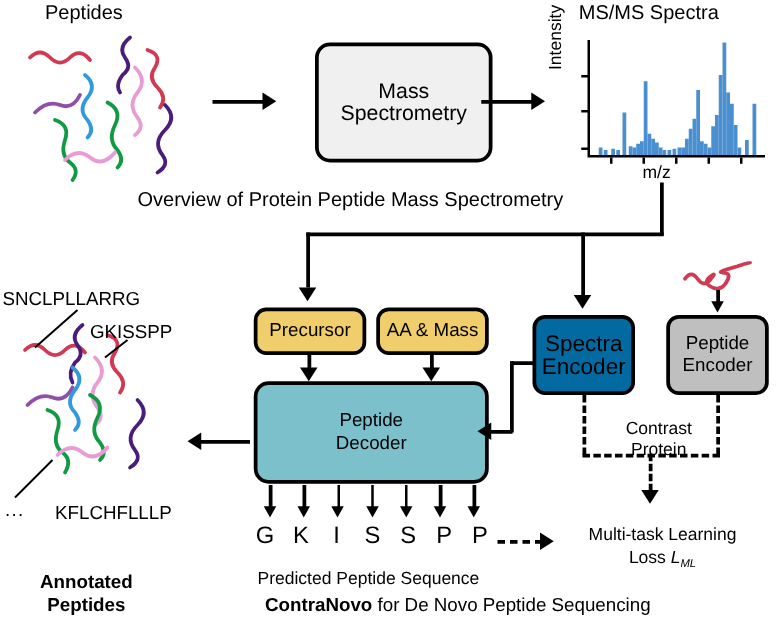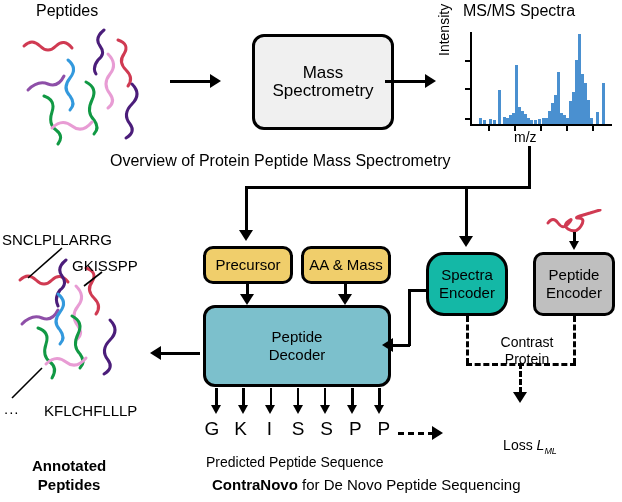--- a/index.html
+++ b/index.html
@@ -98,23 +98,22 @@
     font-size: 15px;
   }
   #box-peptide-decoder {
     left: 203px; top: 305px; width: 188px; height: 82px;
     background: #7CC0CC;
     font-size: 15px;
     border-radius: 12px;
   }
   #box-spectra-encoder {
     left: 426px; top: 252px; width: 82px; height: 64px;
-    background: #14b8a6;
-    font-size: 15px;
-    border-radius: 18px;
+    background: #0369a1;
+    font-size: 18px;
   }
   #box-peptide-encoder {
     left: 533px; top: 252px; width: 82px; height: 64px;
     background: #BFBFBF;
     font-size: 15px;
   }
 
   
   .hline { background: #000; height: 3px; }
   .vline { background: #000; width: 3px; }
@@ -336,21 +335,21 @@
 <div class="abs dash-h" style="left:466px; top:363px; width:110px;"></div>
 <div class="abs dash-v" style="left:519px; top:363px; height:30px;"></div>
 <div class="abs arrow-d" style="left:513px; top:392px;"></div>
 
 <div class="abs lbl" id="contrast-label">
   <span>Contrast</span><br>
   <span>Protein</span>
 </div>
 
 <div class="abs" id="mtl-label">
-  <br>
+  <span>Multi-task Learning</span><br>
   <span>Loss </span><i>L</i><sub>ML</sub>
 </div>
 
 <div class="abs" id="decoder-arrows">
     <div class="vline-sm" style="position: absolute; left: 12.3214px; top: 0px; height: 18px;"></div>
     <div class="arrow-d-sm" style="position: absolute; left: 8.07143px; top: 17px;"></div>
     <div class="vline-sm" style="position: absolute; left: 39.4643px; top: 0px; height: 18px;"></div>
     <div class="arrow-d-sm" style="position: absolute; left: 35.2143px; top: 17px;"></div>
     <div class="vline-sm" style="position: absolute; left: 66.6071px; top: 0px; height: 18px;"></div>
     <div class="arrow-d-sm" style="position: absolute; left: 62.3571px; top: 17px;"></div>

